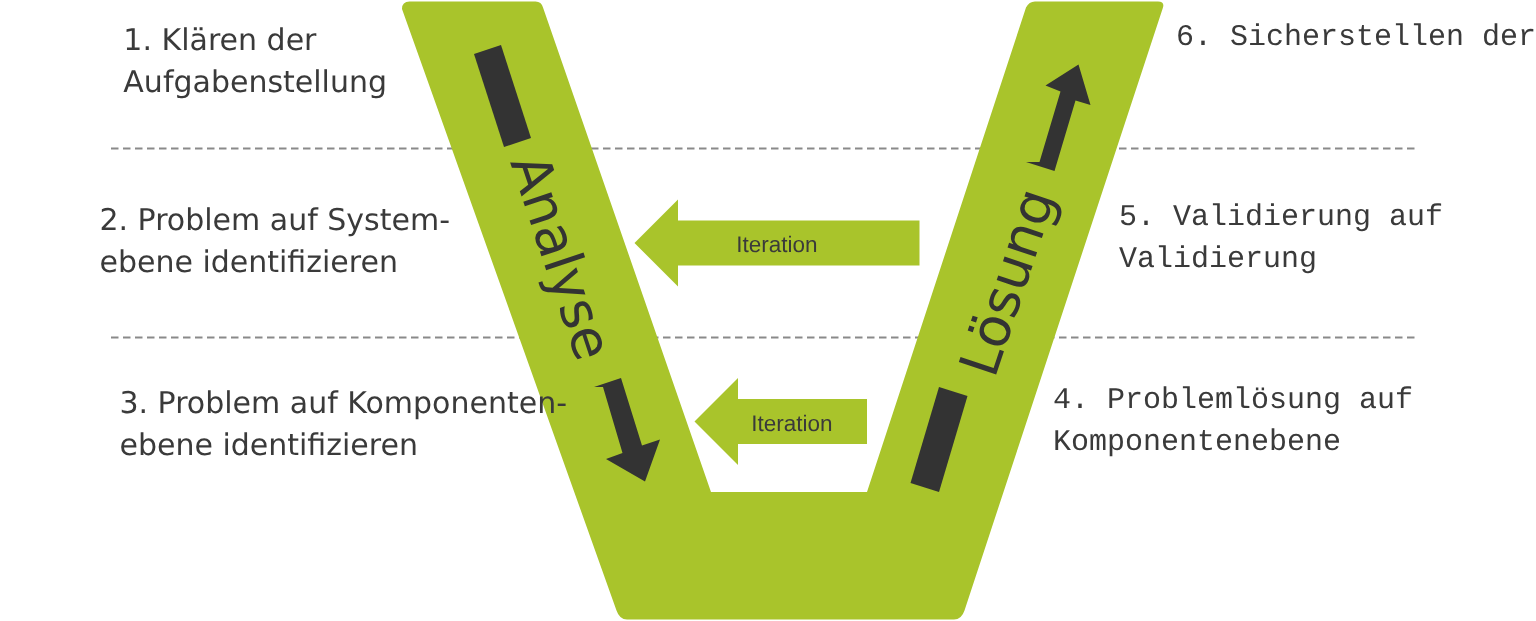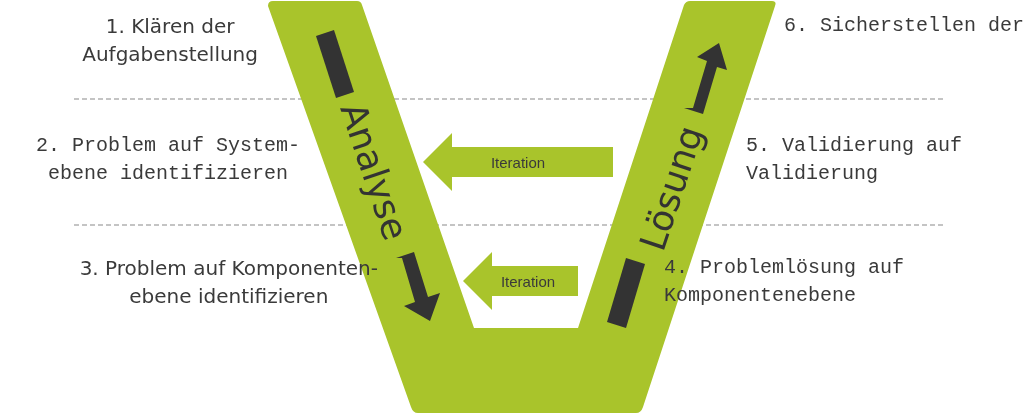--- a/index.html
+++ b/index.html
@@ -1,20 +1,20 @@
 <!DOCTYPE html>
 <html><head>
 <meta charset="utf-8">
 <style>
   html, body { margin: 0; padding: 0; background: #ffffff; }
   body { width: 1024px; height: 414px; overflow: hidden; position: relative;
          font-family: "DejaVu Sans", "Liberation Sans", sans-serif; color: #333333; }
   #diagram { position: absolute; left: 0; top: 0; width: 1024px; height: 414px; }
   .step { position: absolute; font-size: 20px; line-height: 28px; color: #3a3a3a; white-space: nowrap; }
-  .step.left { text-align: center; }
+  .step.left { text-align: left; }
   .step.right { text-align: left; font-family: Liberation Mono, monospace; }
   .step span { display: block; }
 </style>
 </head>
 <body>
 
 <svg id="diagram" viewBox="0 0 1024 414" xmlns="http://www.w3.org/2000/svg">
 
   <line x1="74" y1="99" x2="945" y2="99" stroke="#8a8a8a" stroke-width="1.2" stroke-dasharray="5,3"></line>
   <line x1="74" y1="225" x2="945" y2="225" stroke="#8a8a8a" stroke-width="1.2" stroke-dasharray="5,3"></line>
@@ -32,32 +32,32 @@
 
   <polygon class="dark-fill" points="626,258 645,264 626,328 607,322" fill="#333333"></polygon>
   <polygon class="dark-fill" points="684,108 703,114 717,67 727,70 719,43 697,57 707,61 693,108" fill="#333333"></polygon>
   <text transform="translate(663,253) rotate(-71.5)" font-size="36" fill="#333333" font-family="DejaVu Sans, sans-serif">Lösung</text>
 </svg>
 
 <div class="step left" style="right:766px; top:12px;">
   <span>1. Klären der</span>
   <span>Aufgabenstellung</span>
 </div>
-<div class="step left" style="right:724px; top:132px;font-family:Liberation Mono, monospace;">
+<div class="step left" style="right:724px; top:132px;">
   <span>2. Problem auf System-</span>
   <span>ebene identifizieren</span>
 </div>
 <div class="step left" style="right:646px; top:254px;">
   <span>3. Problem auf Komponenten-</span>
   <span>ebene identifizieren</span>
 </div>
 
 <div class="step right" style="left:784px; top:12px;">
   <span>6. Sicherstellen der</span>
 </div>
 <div class="step right" style="left:746px; top:132px;">
   <span>5. Validierung auf</span>
   <span>Validierung</span>
 </div>
-<div class="step right" style="left:664px; top:254px;">
+<div class="step right" style="left:702px; top:254px;">
   <span>4. Problemlösung auf</span>
   <span>Komponentenebene</span>
 </div>
 
 </body></html>

